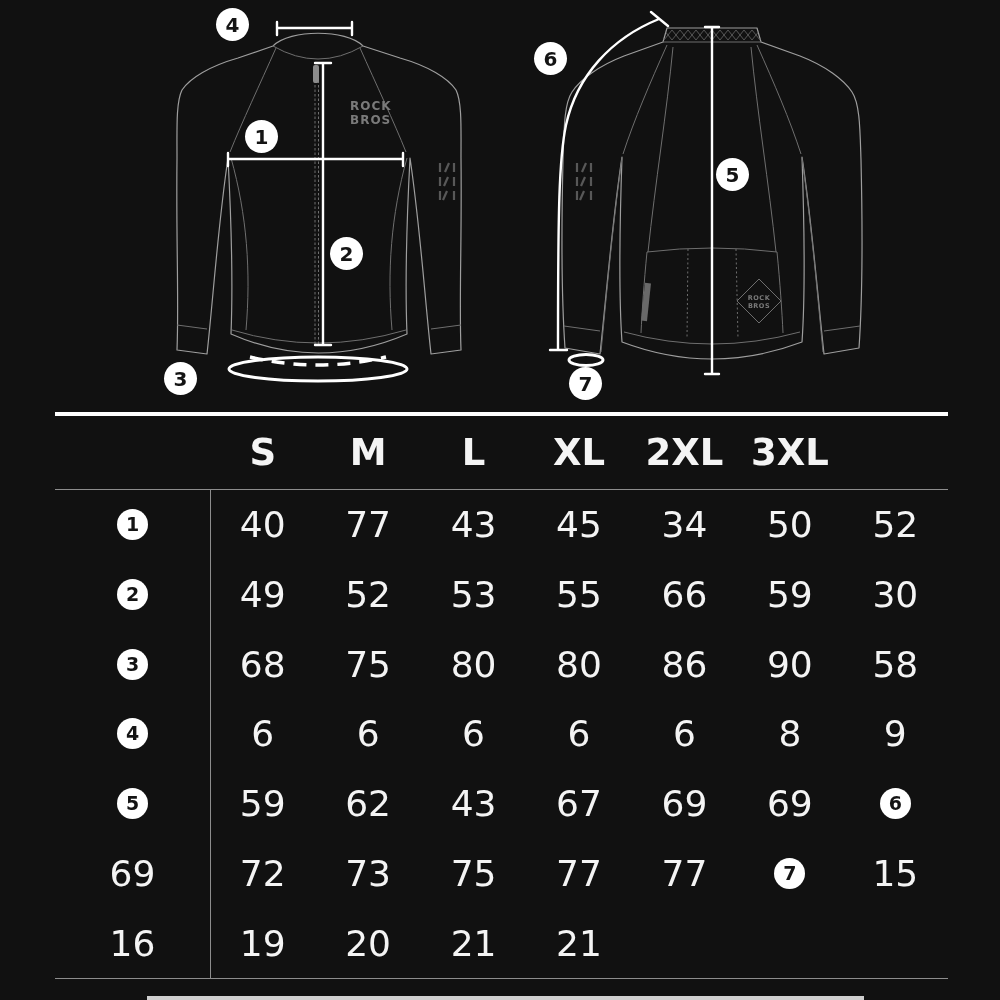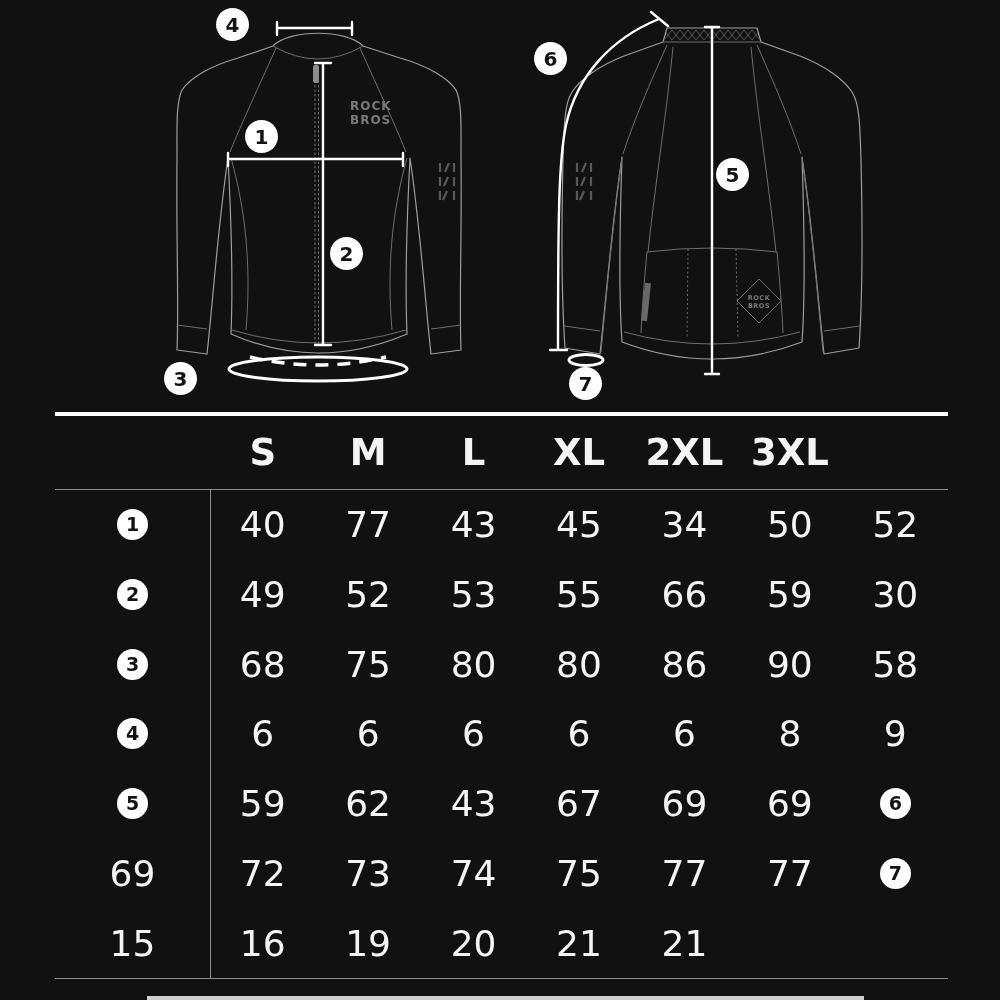--- a/index.html
+++ b/index.html
@@ -216,21 +216,20 @@
       <div class="td">67</div>
       <div class="td">69</div>
       <div class="td">69</div>
 
       <div class="badge-cell">
           <span class="badge">6</span>
         </div>
       <div class="td">69</div>
       <div class="td">72</div>
       <div class="td">73</div>
-      <div class="td">74</div>
       <div class="td">75</div>
       <div class="td">77</div>
       <div class="td">77</div>
 
       <div class="badge-cell">
           <span class="badge">7</span>
         </div>
       <div class="td">15</div>
       <div class="td">16</div>
       <div class="td">19</div>

